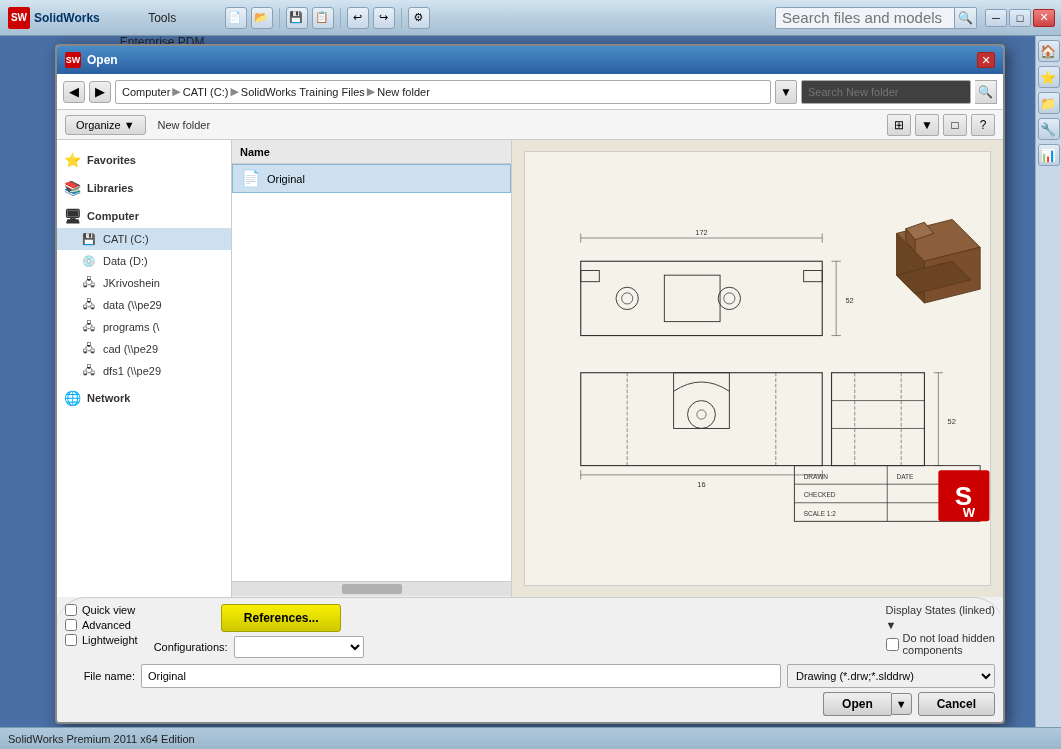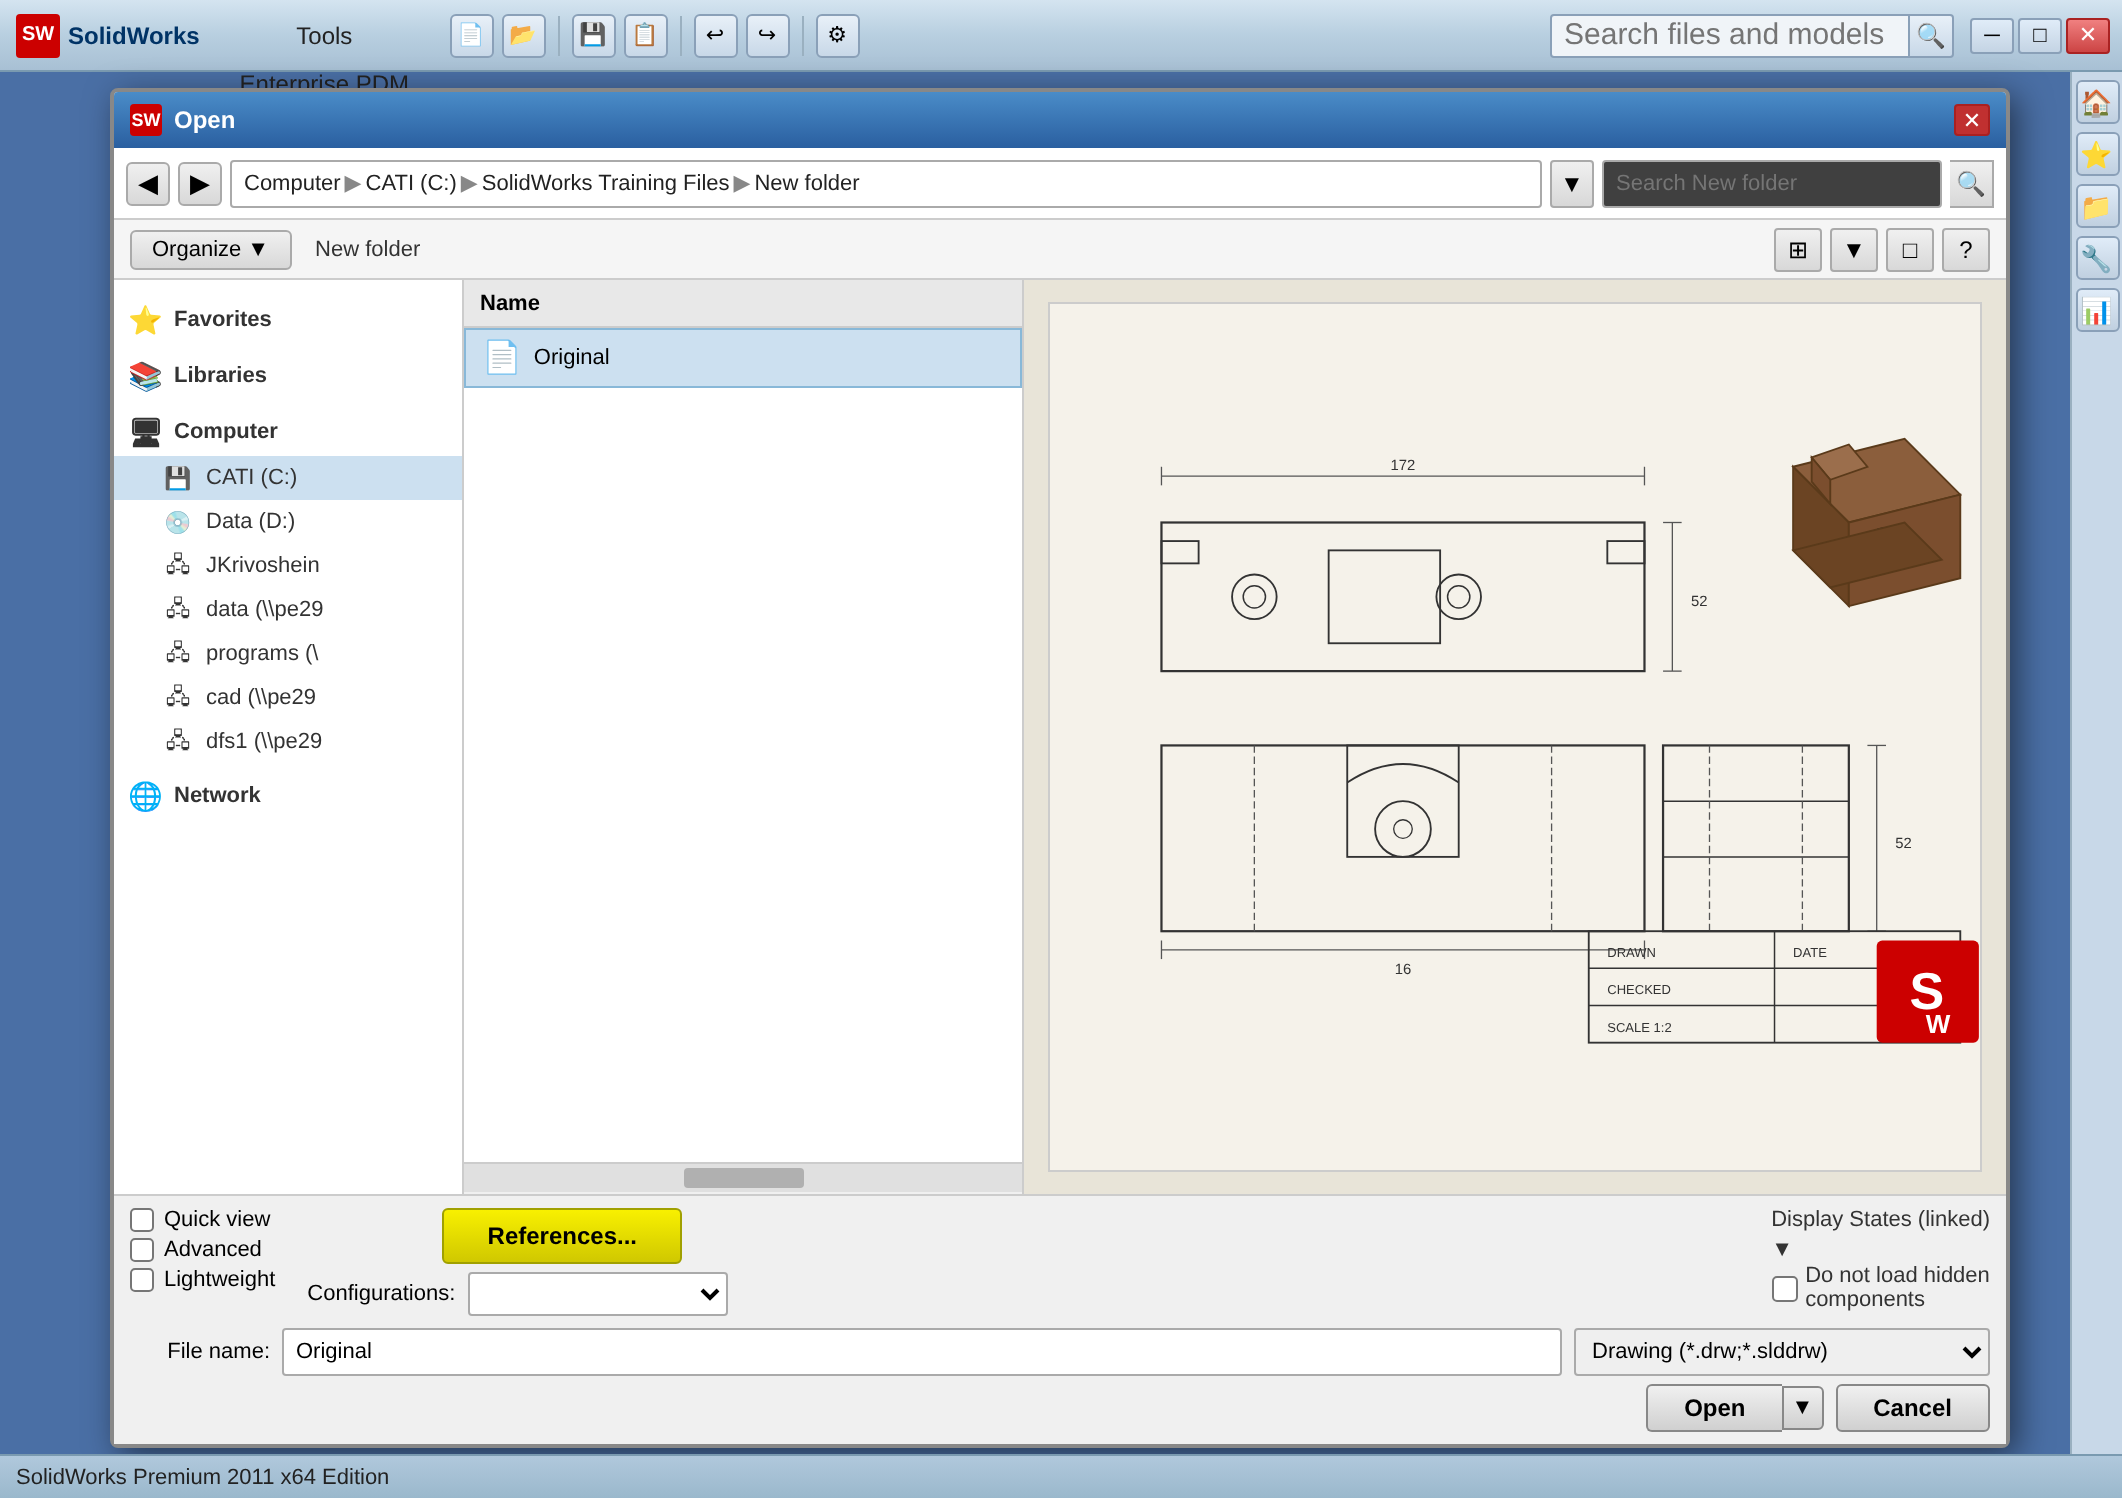--- a/index.html
+++ b/index.html
@@ -476,20 +476,21 @@
       justify-content: center;
       position: relative;
       overflow: hidden;
     }
 
     
     #dialog-bottom {
       background: #f0f0f0;
       border-top: 1px solid #ccc;
       padding: 6px 8px;
+      border-radius: 29px;
     }
     #bottom-options {
       display: flex;
       align-items: flex-start;
       gap: 16px;
       margin-bottom: 6px;
     }
     #checkboxes {
       display: flex;
       flex-direction: column;

